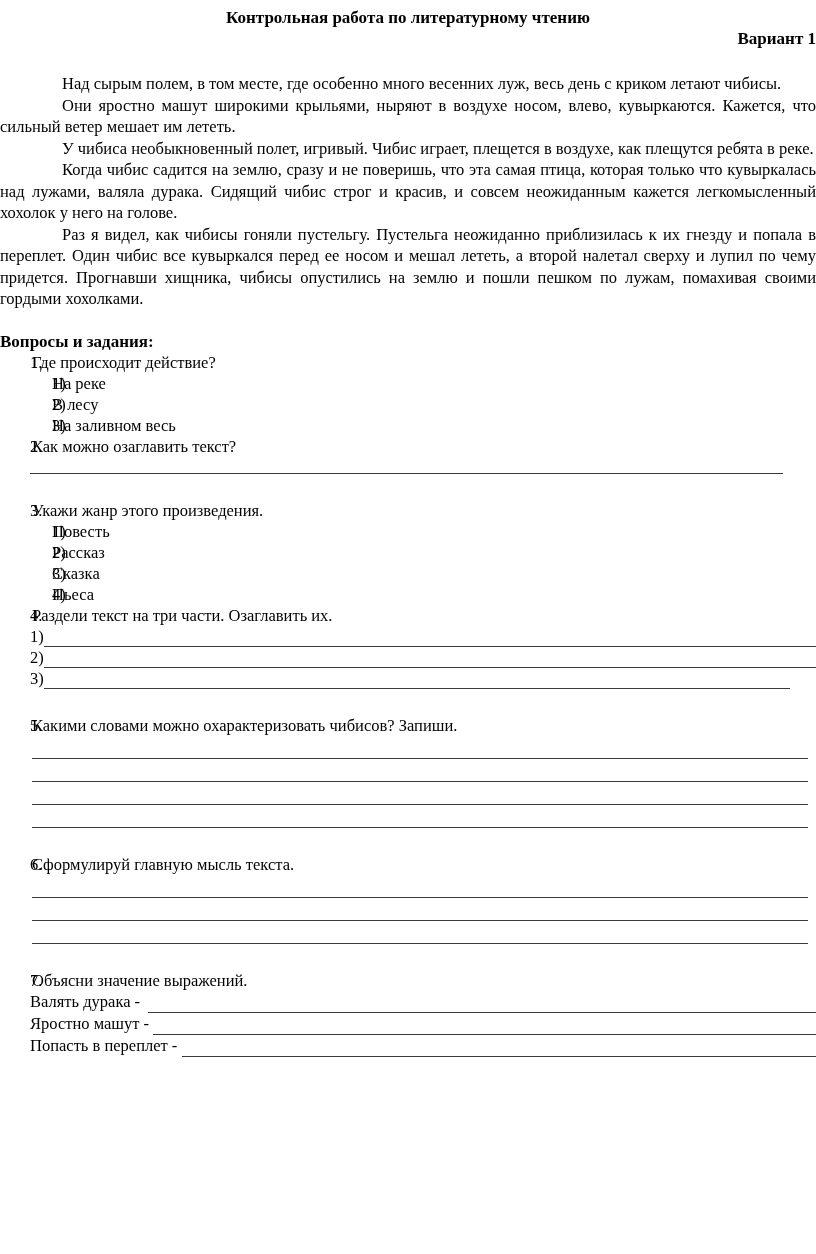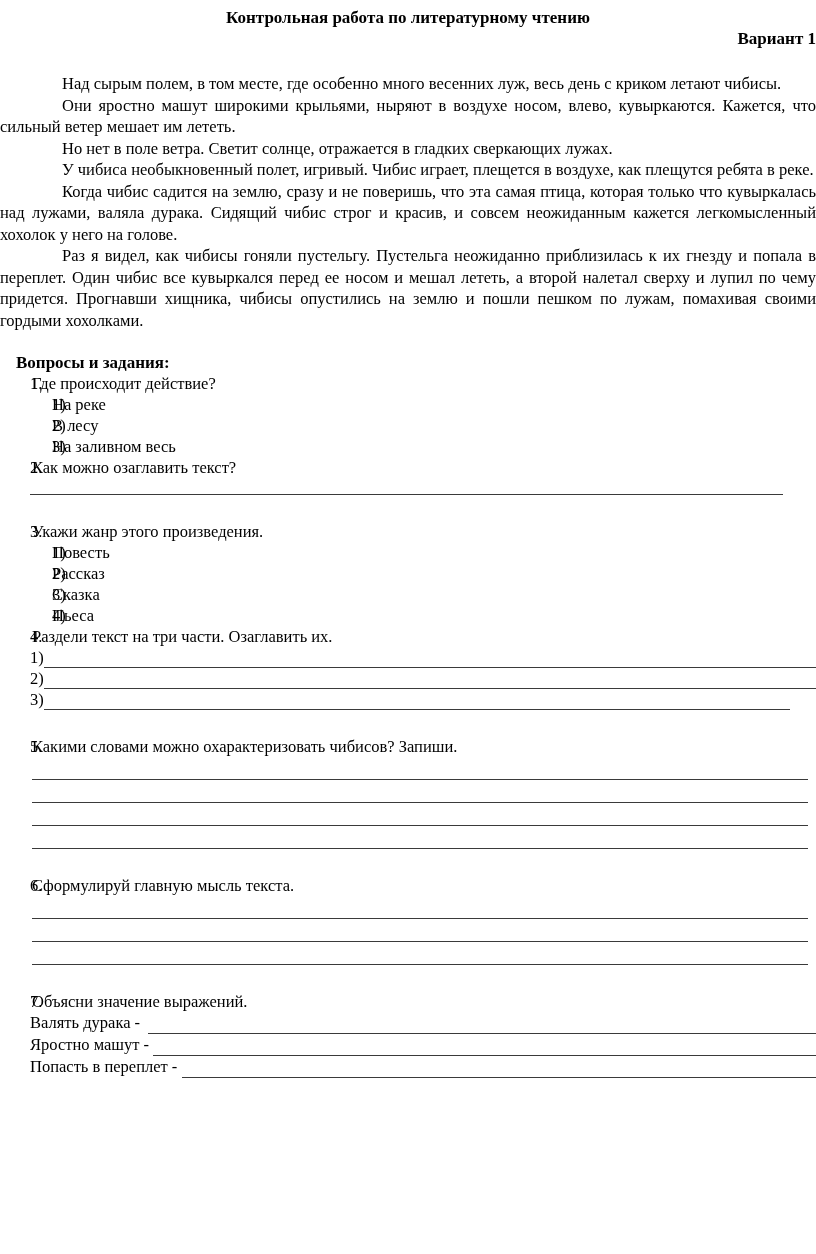--- a/index.html
+++ b/index.html
@@ -57,21 +57,20 @@
     line-height: 21.5px;
     hyphens: none;
   }
 
   
   .section-heading {
     font-weight: bold;
     font-size: 17px;
     margin: 21px 0 0 0;
     line-height: 21px;
-    padding-left: 16px;
   }
 
   
   .q-item {
     display: flex;
     align-items: flex-start;
     line-height: 21px;
   }
   .q-num {
     width: 32px;
@@ -152,21 +151,20 @@
 <body>
 
 <div class="page">
 
   <div class="doc-title">Контрольная работа по литературному чтению</div>
   <div class="doc-subtitle">Вариант 1</div>
 
   <div class="passage">
     <p>Над сырым полем, в том месте, где особенно много весенних луж, весь день с криком летают чибисы.</p>
     <p>Они яростно машут широкими крыльями, ныряют в воздухе носом, влево, кувыркаются. Кажется, что сильный ветер мешает им лететь.</p>
-    <p>Но нет в поле ветра. Светит солнце, отражается в гладких сверкающих лужах.</p>
     <p>У чибиса необыкновенный полет, игривый. Чибис играет, плещется в воздухе, как плещутся ребята в реке.</p>
     <p>Когда чибис садится на землю, сразу и не поверишь, что эта самая птица, которая только что кувыркалась над лужами, валяла дурака. Сидящий чибис строг и красив, и совсем неожиданным кажется легкомысленный хохолок у него на голове.</p>
     <p>Раз я видел, как чибисы гоняли пустельгу. Пустельга неожиданно приблизилась к их гнезду и попала в переплет. Один чибис все кувыркался перед ее носом и мешал лететь, а второй налетал сверху и лупил по чему придется. Прогнавши хищника, чибисы опустились на землю и пошли пешком по лужам, помахивая своими гордыми хохолками.</p>
   </div>
 
   <div class="section-heading">Вопросы и задания:</div>
 
   <div class="q-item">
     <span class="q-num">1.</span>
     <span class="q-text">Где происходит действие?</span>

